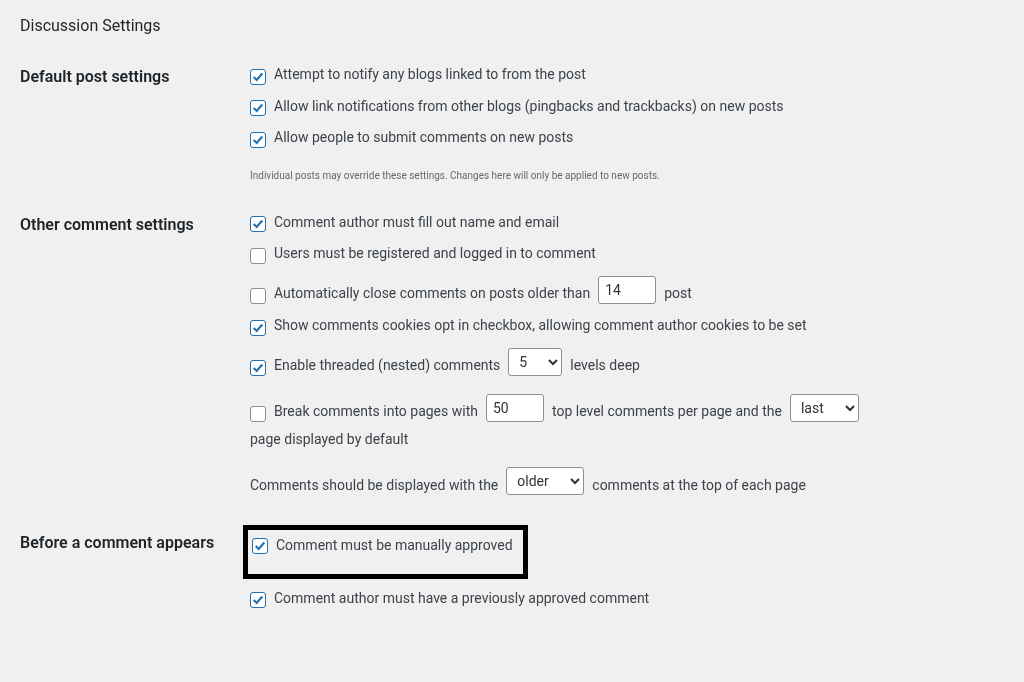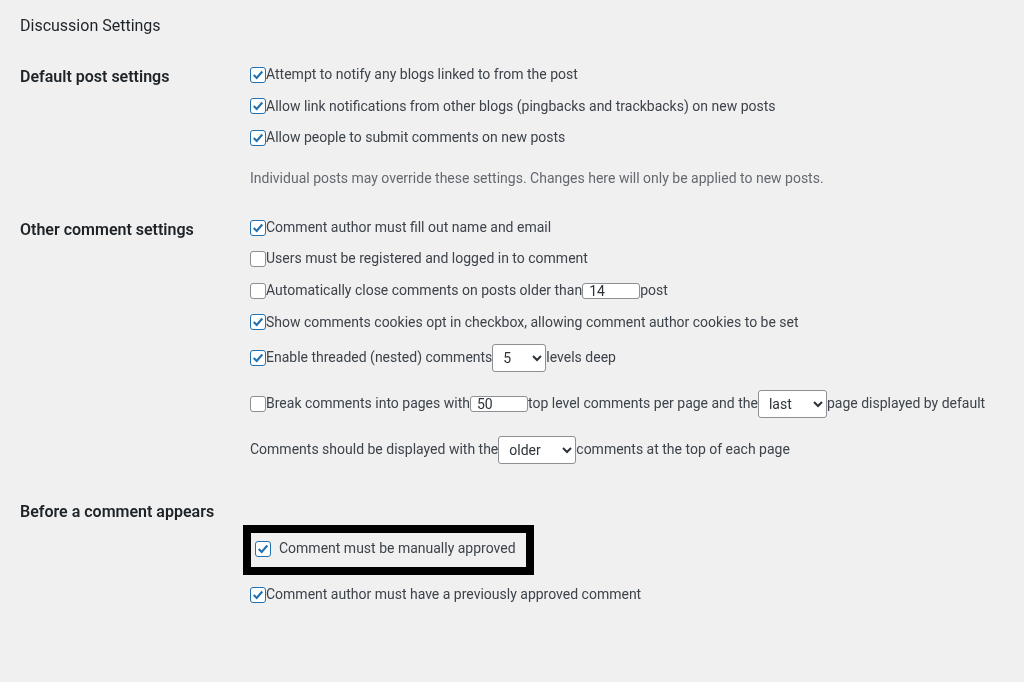--- a/index.html
+++ b/index.html
@@ -28,21 +28,21 @@
       font-size: 16px;
       vertical-align: top;
       padding: 10px 10px 10px 0;
       width: 220px;
     }
     .form-table td {
       vertical-align: top;
       padding: 8px 10px;
       color: #3c434a;
     }
-    .row { display: flex; align-items: center; margin-bottom: 12px; flex-wrap: wrap; font-size: 14px; line-height: 1.4; }
+    .row { display: flex; align-items: flex-end; gap: 8px; margin-bottom: 12px; flex-wrap: wrap; font-size: 14px; line-height: 1.4; }
     .row:last-child { margin-bottom: 0; }
     .checkbox {
       width: 16px;
       height: 16px;
       border: 1px solid #8c8f94;
       border-radius: 3px;
       background: #fff;
       cursor: pointer;
       display: inline-flex;
       align-items: center;
@@ -55,42 +55,41 @@
     }
     .checkbox.checked svg {
       display: block;
       width: 12px;
       height: 12px;
     }
     .checkbox svg { display: none; }
     .checkbox svg path { stroke: #2271b1; stroke-width: 2.5; fill: none; }
     .description {
       color: #646970;
-      font-size: 14px;
+      font-size: 10px;
       margin-top: 22px;
     }
     input[type="number"], select {
       border: 1px solid #8c8f94;
       border-radius: 3px;
       padding: 2px 6px;
       font-size: 14px;
       background: #fff;
       color: #2c3338;
       font-family: inherit;
     }
-    input[type="number"] { width: 58px; height: 16px; }
+    input[type="number"] { width: 58px; height: 28px; }
     select { height: 28px; padding-right: 18px; }
     .highlighted {
-      border: 8px solid #000000;
-      padding: 6px 10px 8px 4px;
+      border: 5px solid #000000;
+      padding: 6px 10px 18px 4px;
       display: inline-flex;
       align-items: center;
       gap: 8px;
       margin-left: -7px;
-      margin-top: 31px;
     }
     .inline-text { display: inline; }
     .label-text { cursor: pointer; }
   </style>
 </head>
 <body>
 
 <h1>Discussion Settings</h1>
 
 <table class="form-table">

